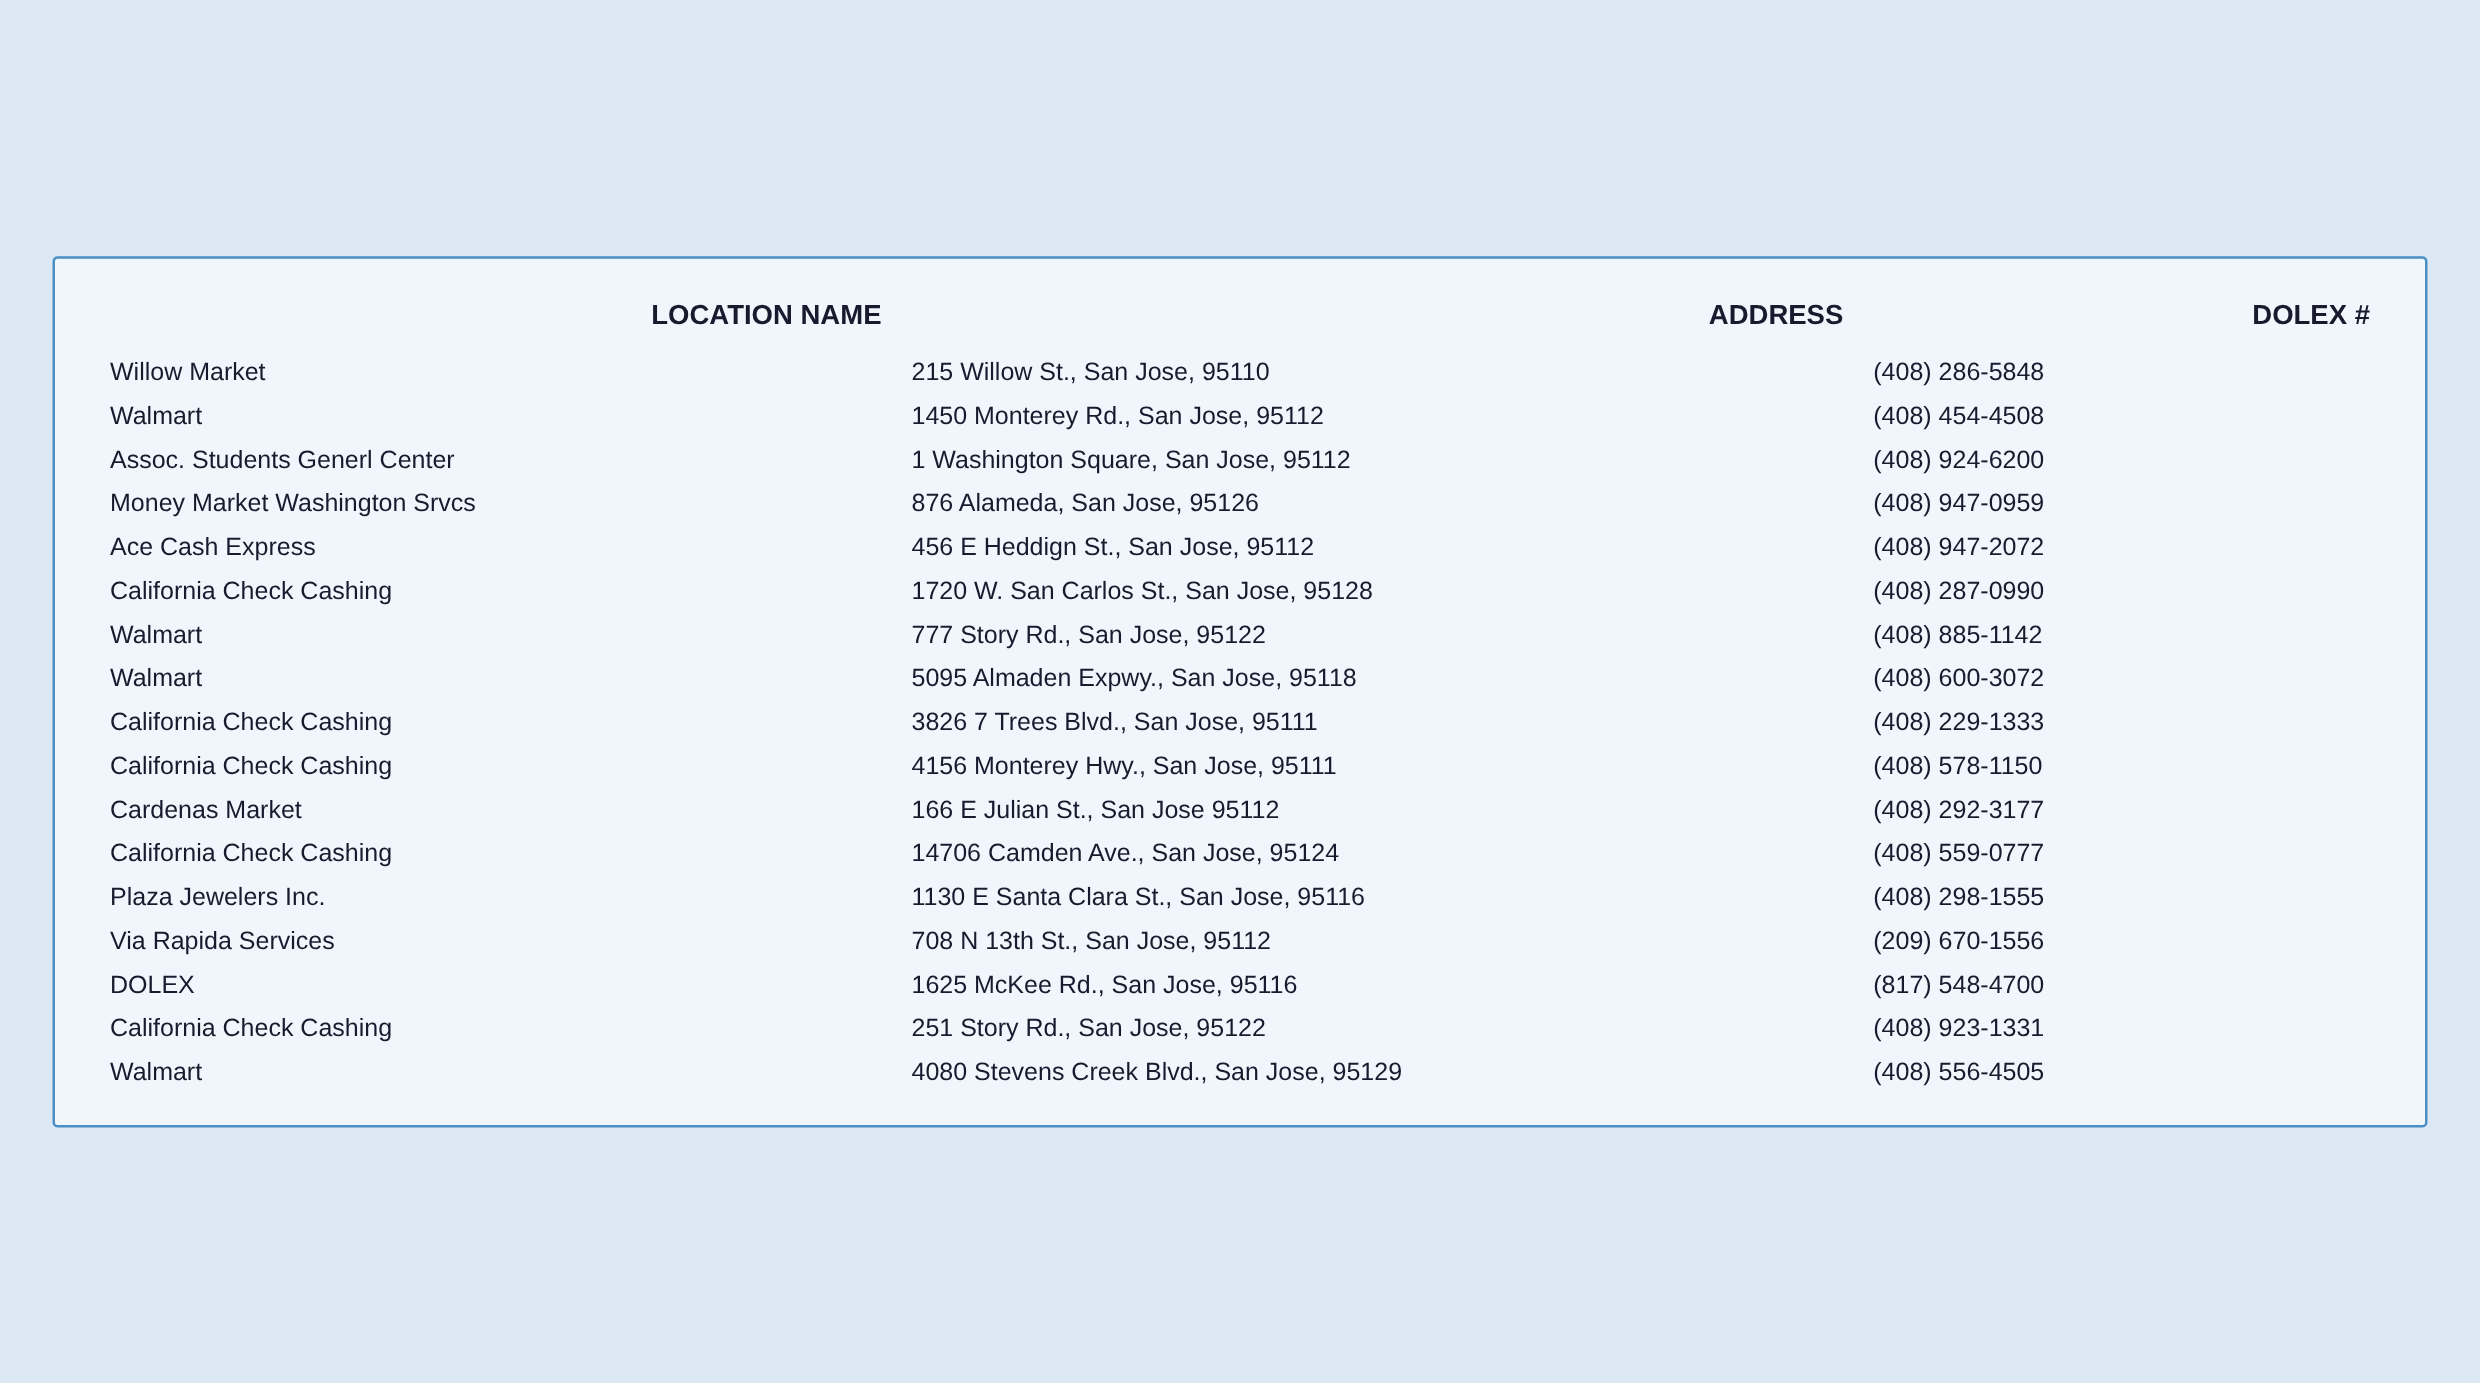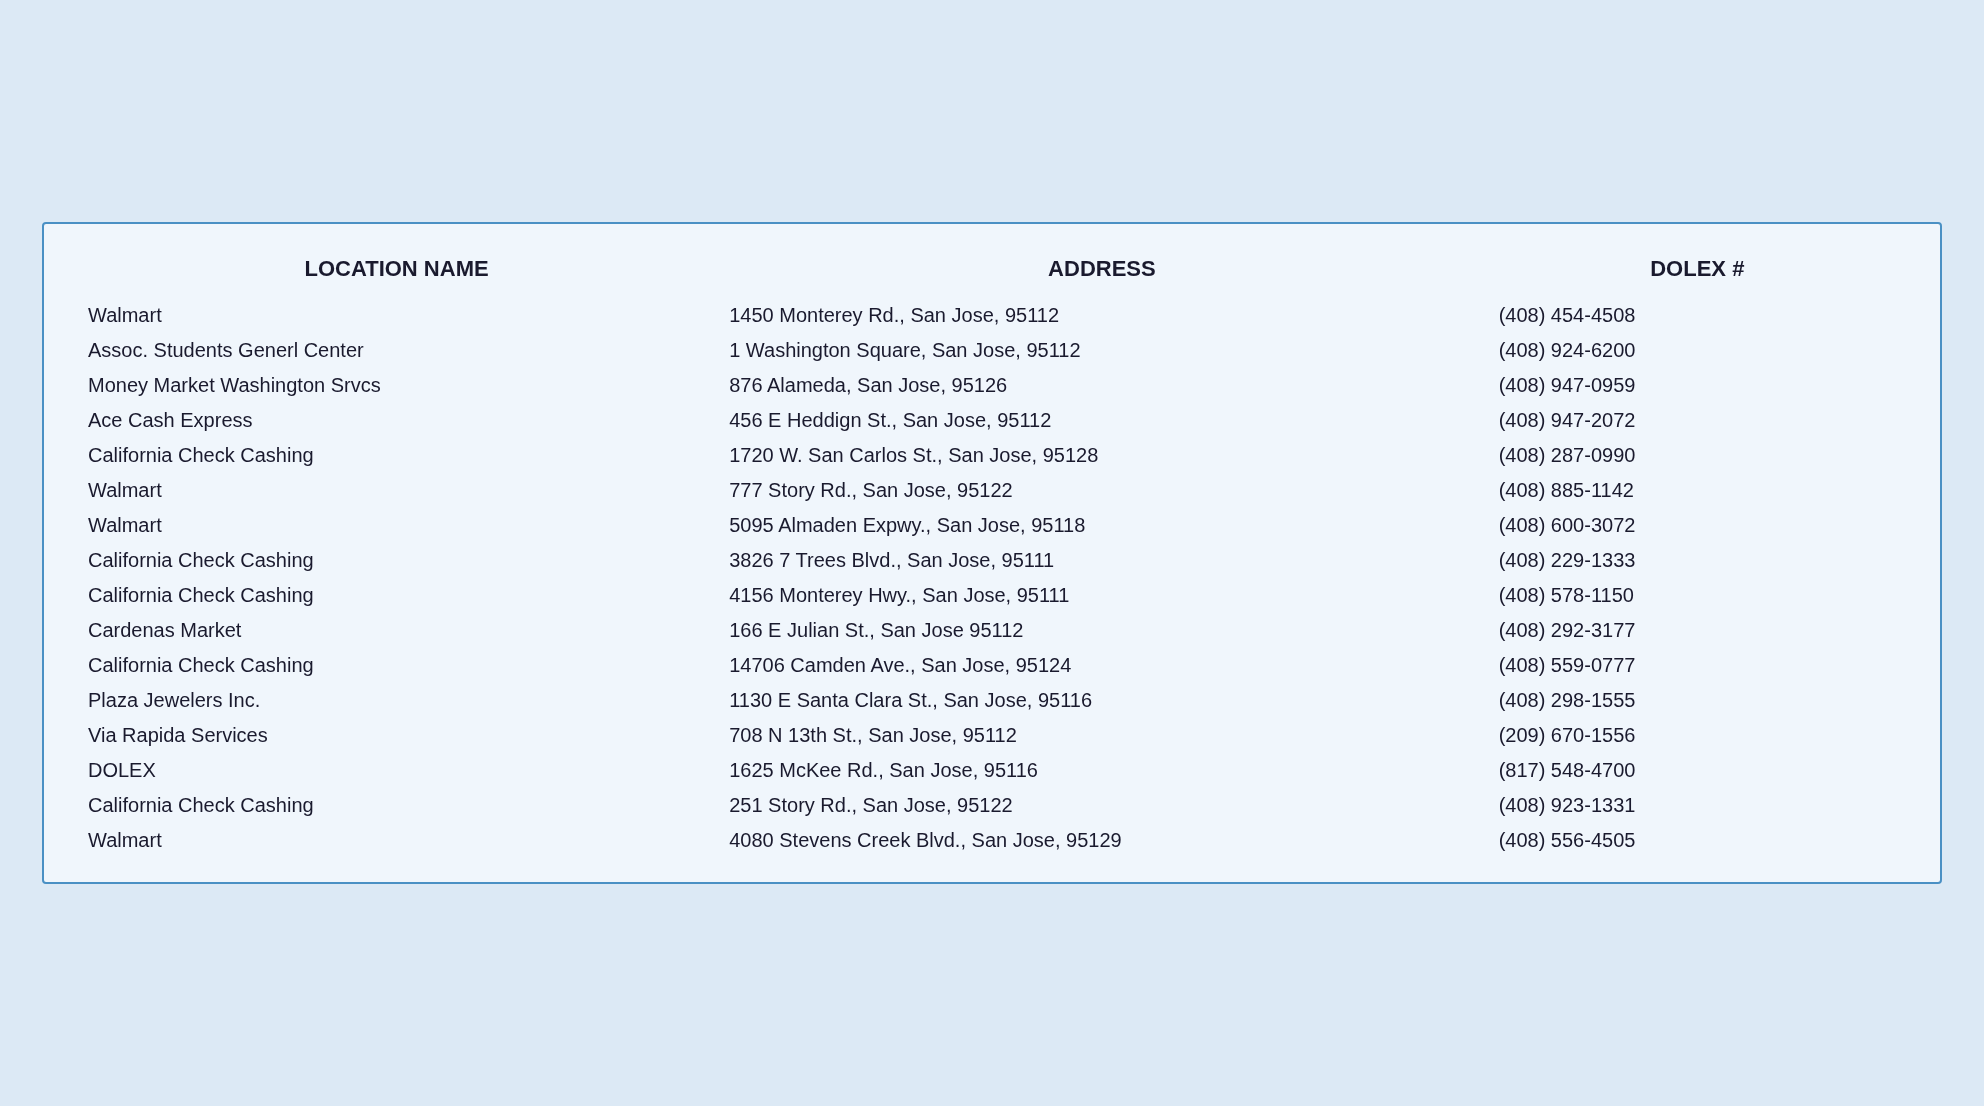--- a/index.html
+++ b/index.html
@@ -28,21 +28,21 @@
 
     table {
       width: 100%;
       border-collapse: collapse;
     }
 
     thead th {
       font-weight: bold;
       font-size: 22px;
       color: #1a1a2e;
-      text-align: center;
+      text-align: right;
       padding: 8px 12px 16px 12px;
       border-bottom: none;
     }
 
     tbody td {
       font-size: 20px;
       color: #1a1a2e;
       padding: 6px 12px;
       vertical-align: top;
     }
@@ -69,20 +69,25 @@
 <div class="table-container">
   <table>
     <thead>
       <tr>
         <th class="col-name">LOCATION NAME</th>
         <th class="col-address">ADDRESS</th>
         <th class="col-phone">DOLEX #</th>
       </tr>
     </thead>
     <tbody id="table-body">
+    <tr>
+          <td class="col-name">Willow Market</td>
+          <td class="col-address">215 Willow St., San Jose, 95110</td>
+          <td class="col-phone">(408) 286-5848</td>
+        </tr>
         <tr>
           <td class="col-name">Walmart</td>
           <td class="col-address">1450 Monterey Rd., San Jose, 95112</td>
           <td class="col-phone">(408) 454-4508</td>
         </tr>
         <tr>
           <td class="col-name">Assoc. Students Generl Center</td>
           <td class="col-address">1 Washington Square, San Jose, 95112</td>
           <td class="col-phone">(408) 924-6200</td>
         </tr>

